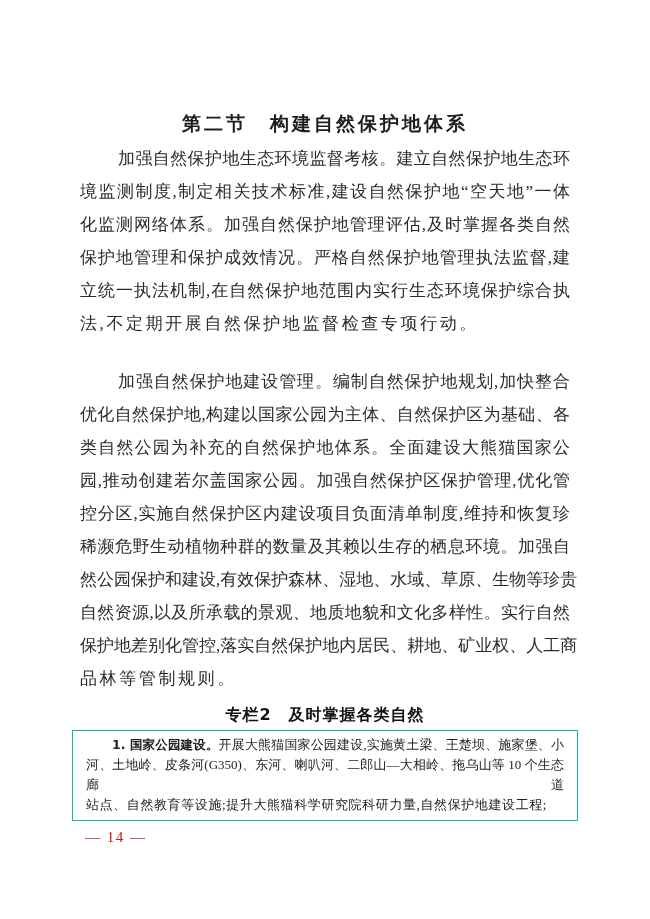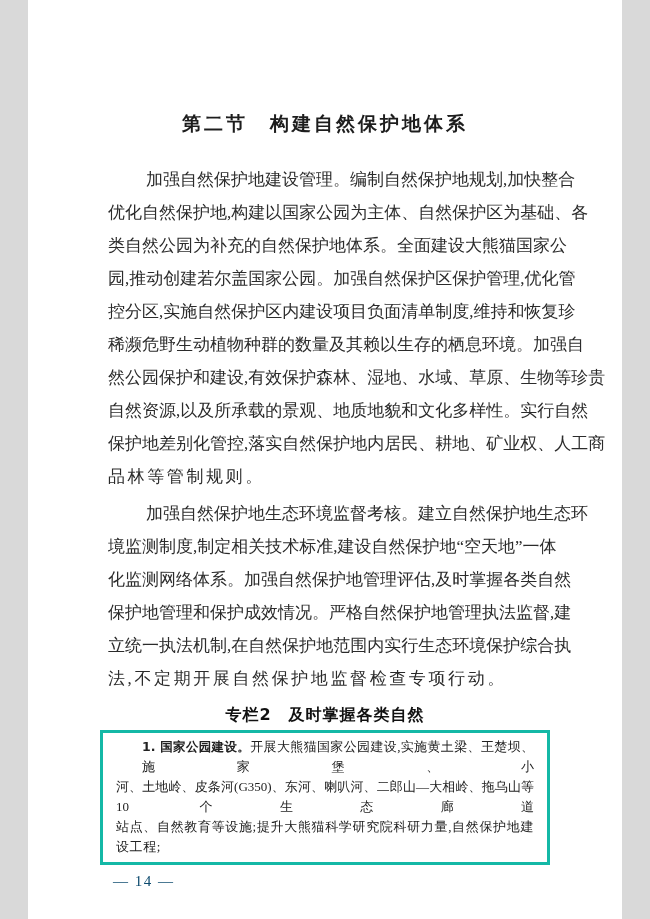--- a/index.html
+++ b/index.html
@@ -1,18 +1,18 @@
 <!DOCTYPE html>
 <html lang="zh"><head>
 <meta charset="utf-8">
 <style>
   html,body { margin:0; padding:0; background:#d9d9d9; }
   .page {
     position:relative;
-    width:594px; height:919px;
+    width:650px; height:919px;
     margin:0 auto;
     background:#ffffff;
     box-sizing:border-box;
     padding:0 80px;
     font-family:"Liberation Serif","DejaVu Serif",serif;
     color:#2b2b2b;
     overflow:hidden;
   }
   .doc-title {
     padding-top:110px;
@@ -41,21 +41,21 @@
     text-align:center;
     font-family:"DejaVu Sans","Liberation Sans",sans-serif;
     font-weight:700;
     font-size:16px;
     letter-spacing:1px;
     color:#111;
     line-height:22px;
   }
   .column-box {
     margin:4px -8px 0;
-    border:3px solid #14b8a6;
+    border:1px solid #14b8a6;
     padding:4px 13px 5px;
   }
   .bline {
     line-height:20px;
     font-size:13px;
     text-align:justify;
     text-align-last:justify;
     color:#222;
   }
   .bline.first-bline { padding-left:26px; }
@@ -63,51 +63,51 @@
   .bold-lead {
     font-weight:700;
     font-family:"DejaVu Sans","Liberation Sans",sans-serif;
     font-size:12.5px;
   }
   .page-number {
     margin-top:7px;
     padding-left:5px;
     font-size:15px;
     letter-spacing:1.5px;
-    color:#0c4a6e;
+    color:#b91c1c;
     line-height:18px;
   }
 </style>
 </head>
 <body>
 
 <div class="page">
 
   <div class="doc-title">第二节　构建自然保护地体系</div>
+
+  <div class="para second">
+    <div class="line indent">加强自然保护地生态环境监督考核。建立自然保护地生态环</div>
+    <div class="line">境监测制度,制定相关技术标准,建设自然保护地“空天地”一体</div>
+    <div class="line">化监测网络体系。加强自然保护地管理评估,及时掌握各类自然</div>
+    <div class="line">保护地管理和保护成效情况。严格自然保护地管理执法监督,建</div>
+    <div class="line">立统一执法机制,在自然保护地范围内实行生态环境保护综合执</div>
+    <div class="line last">法,不定期开展自然保护地监督检查专项行动。</div>
+  </div>
 
   <div class="para">
     <div class="line indent">加强自然保护地建设管理。编制自然保护地规划,加快整合</div>
     <div class="line">优化自然保护地,构建以国家公园为主体、自然保护区为基础、各</div>
     <div class="line">类自然公园为补充的自然保护地体系。全面建设大熊猫国家公</div>
     <div class="line">园,推动创建若尔盖国家公园。加强自然保护区保护管理,优化管</div>
     <div class="line">控分区,实施自然保护区内建设项目负面清单制度,维持和恢复珍</div>
     <div class="line">稀濒危野生动植物种群的数量及其赖以生存的栖息环境。加强自</div>
     <div class="line">然公园保护和建设,有效保护森林、湿地、水域、草原、生物等珍贵</div>
     <div class="line">自然资源,以及所承载的景观、地质地貌和文化多样性。实行自然</div>
     <div class="line">保护地差别化管控,落实自然保护地内居民、耕地、矿业权、人工商</div>
     <div class="line last">品林等管制规则。</div>
-  </div>
-
-  <div class="para second">
-    <div class="line indent">加强自然保护地生态环境监督考核。建立自然保护地生态环</div>
-    <div class="line">境监测制度,制定相关技术标准,建设自然保护地“空天地”一体</div>
-    <div class="line">化监测网络体系。加强自然保护地管理评估,及时掌握各类自然</div>
-    <div class="line">保护地管理和保护成效情况。严格自然保护地管理执法监督,建</div>
-    <div class="line">立统一执法机制,在自然保护地范围内实行生态环境保护综合执</div>
-    <div class="line last">法,不定期开展自然保护地监督检查专项行动。</div>
   </div>
 
   <div class="box-title">专栏2　及时掌握各类自然</div>
 
   <div class="column-box">
     <div class="bline first-bline">
       <span class="bold-lead">1. 国家公园建设。</span><span>开展大熊猫国家公园建设,实施黄土梁、王楚坝、施家堡、小</span>
     </div>
     <div class="bline">河、土地岭、皮条河(G350)、东河、喇叭河、二郎山—大相岭、拖乌山等 10 个生态廊道</div>
     <div class="bline last-bline">站点、自然教育等设施;提升大熊猫科学研究院科研力量,自然保护地建设工程;</div>

